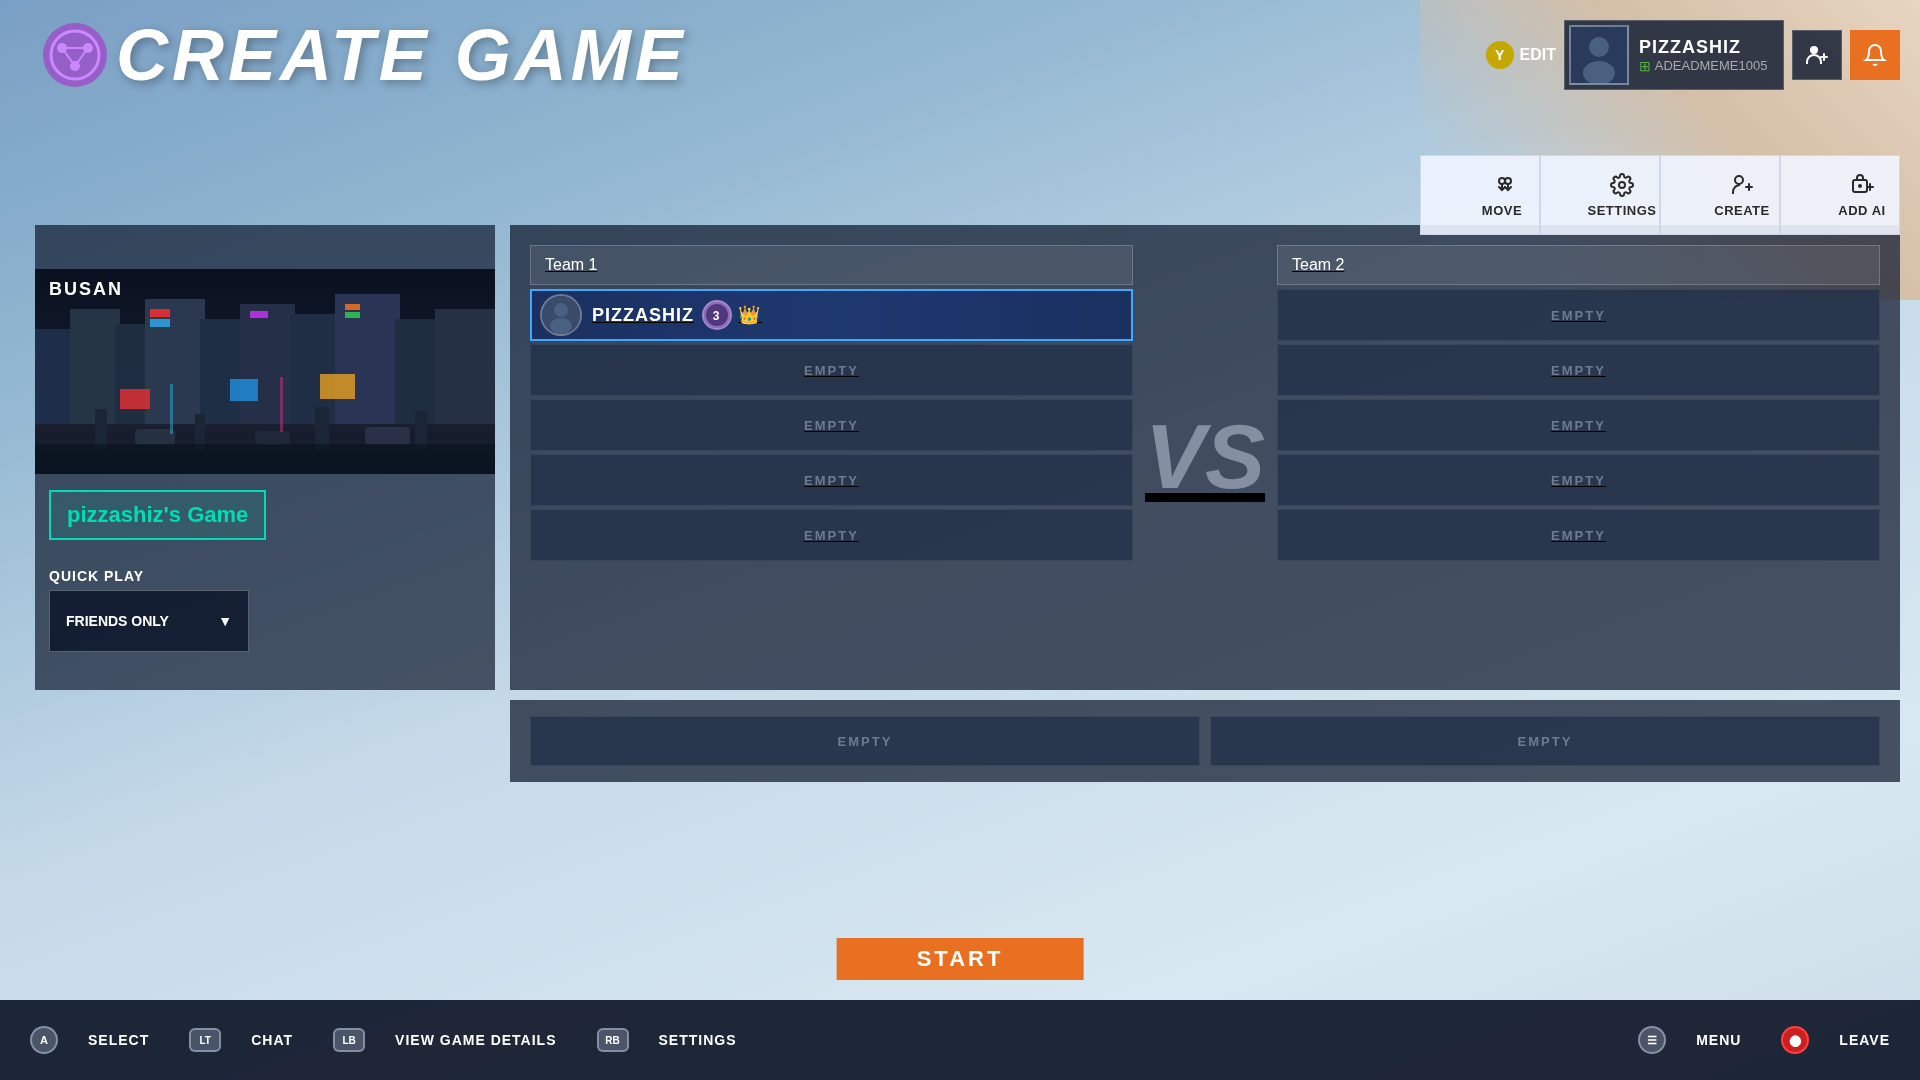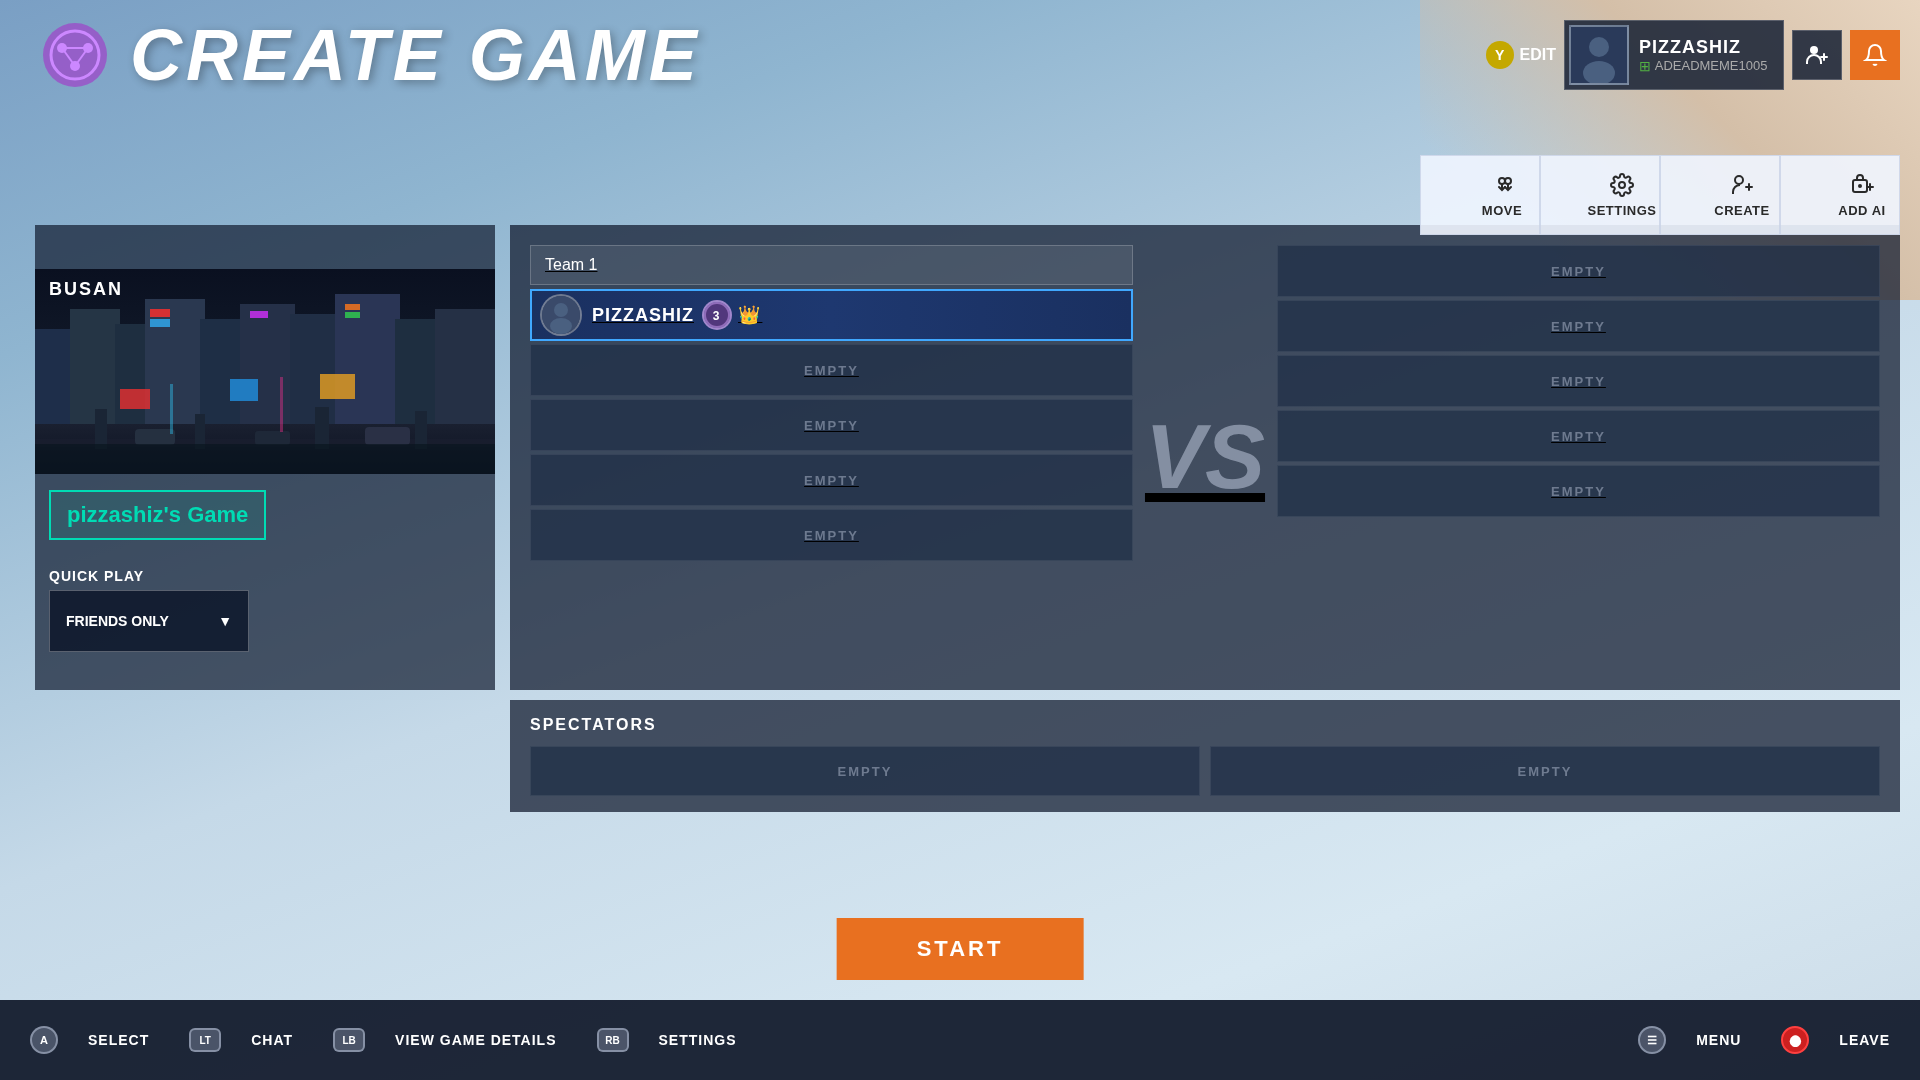--- a/index.html
+++ b/index.html
@@ -36,21 +36,21 @@
       height: 110px;
       display: flex;
       align-items: center;
       z-index: 10;
     }
 
     .logo-area {
       display: flex;
       align-items: center;
       padding-left: 40px;
-      gap: 20px;
+      gap: 6px;
     }
 
     .logo-icon {
       width: 70px;
       height: 70px;
     }
 
     .title-text {
       font-size: 72px;
       font-weight: 900;
@@ -423,21 +423,21 @@
     .start-btn {
       position: absolute;
       bottom: 100px;
       left: 50%;
       transform: translateX(-50%);
       background: #e87020;
       color: white;
       font-size: 22px;
       font-weight: 900;
       letter-spacing: 3px;
-      padding: 18px 80px;
+      padding: 8px 80px;
       border: none;
       cursor: pointer;
       z-index: 10;
       font-family: 'Arial Black', sans-serif;
     }
 
     
     .bottom-bar {
       position: absolute;
       bottom: 0; left: 0; right: 0;
@@ -715,20 +715,21 @@
       <div class="player-slot">
         <span>EMPTY</span>
       </div>
     </div>
 
     <div class="vs-column">
       <span class="vs-text">VS</span>
     </div>
 
     <div class="team-column">
+      <input class="team-name-input" type="text" value="Team 2" style="">
 
       <div class="player-slot">
         <span>EMPTY</span>
       </div>
       <div class="player-slot">
         <span>EMPTY</span>
       </div>
       <div class="player-slot">
         <span>EMPTY</span>
       </div>
@@ -737,21 +738,20 @@
       </div>
       <div class="player-slot">
         <span>EMPTY</span>
       </div>
     </div>
 
   </div>
 </div>
 
 <div class="spectators-panel">
-  <div class="spectators-title">SPECTATORS</div>
   <div class="spectators-slots">
     <div class="spectator-slot">
       <span>EMPTY</span>
     </div>
     <div class="spectator-slot">
       <span>EMPTY</span>
     </div>
   </div>
 </div>
 

